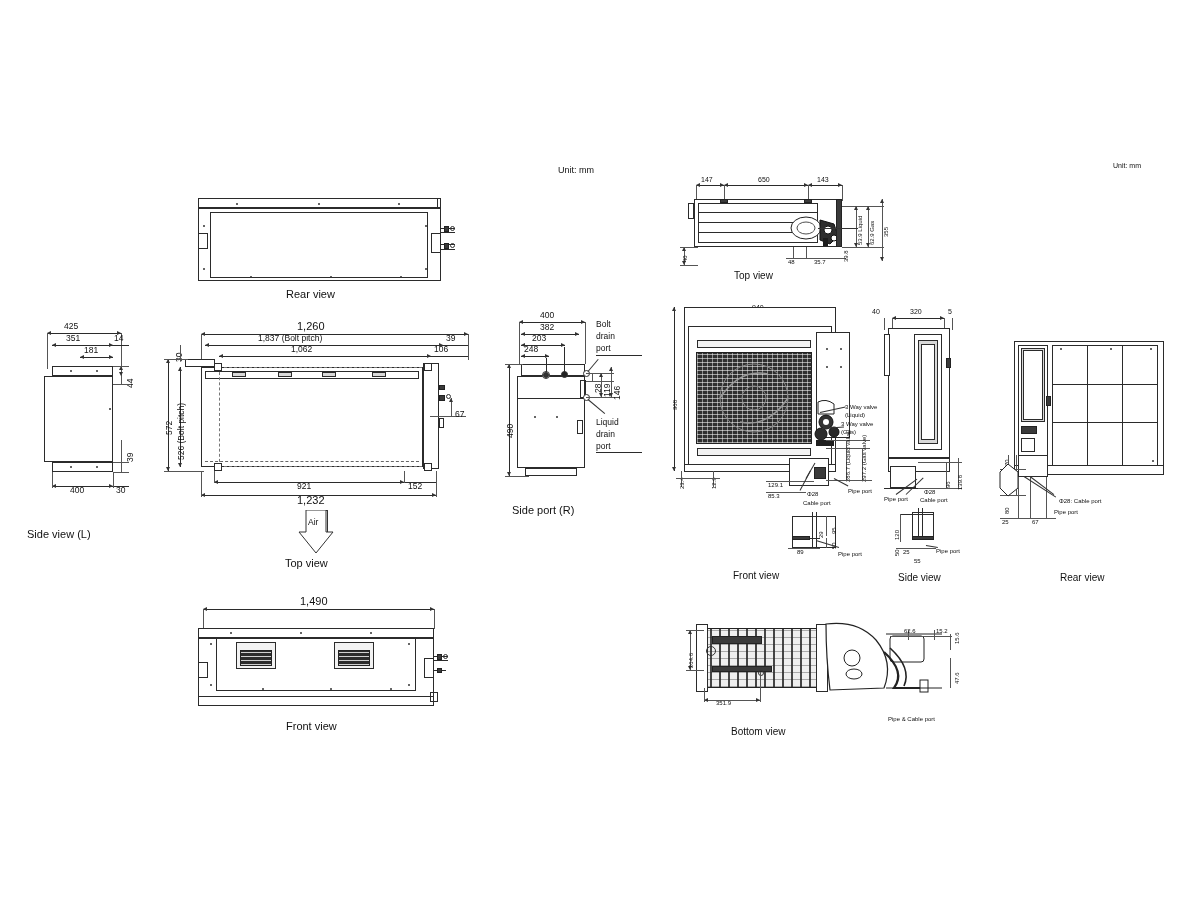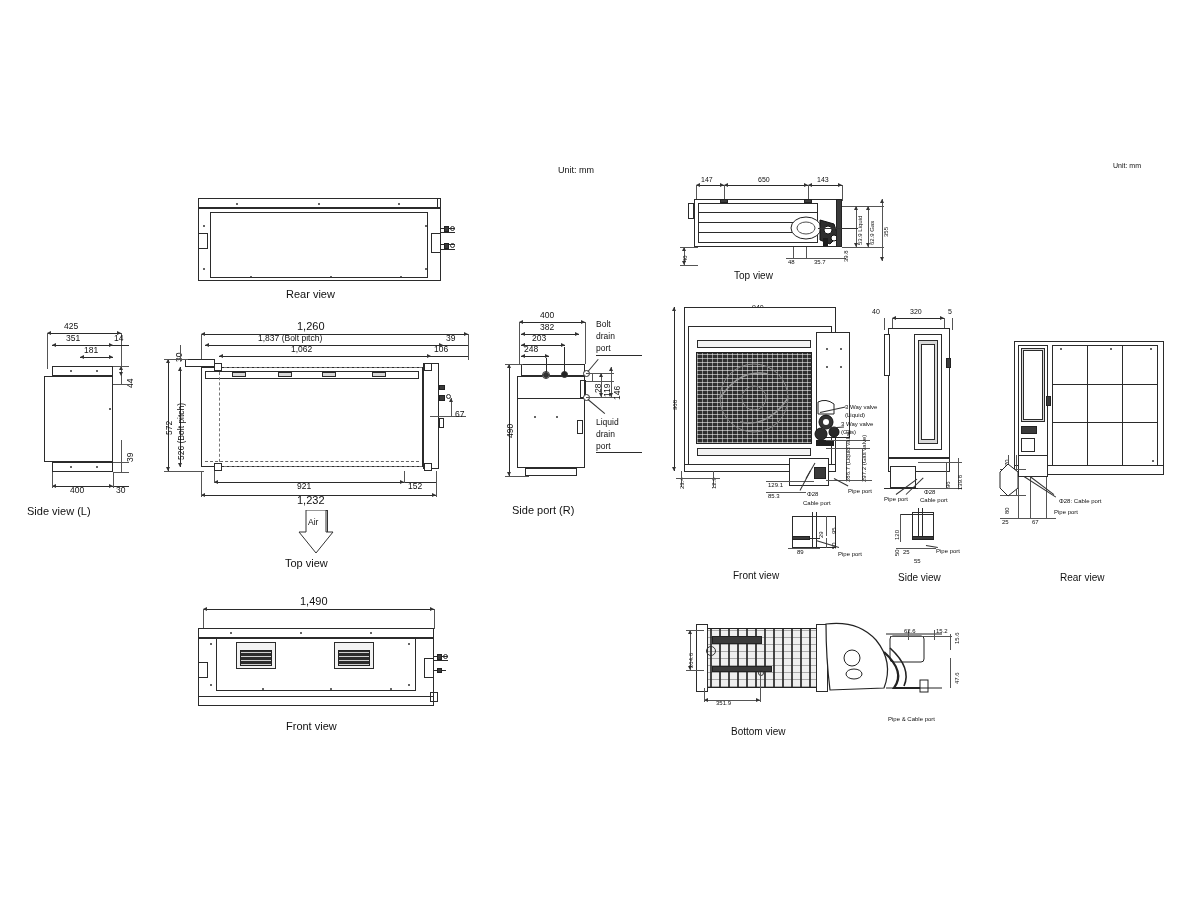--- a/index.html
+++ b/index.html
@@ -138,21 +138,21 @@
 
     <div class="hl" style="left:52px;top:486px;width:61px;"></div>
     <div class="arrow-l" style="left:52px;top:484px;"></div>
     <div class="arrow-r" style="left:109px;top:484px;"></div>
     <div class="lbl" style="left:70px;top:486px;">400</div>
     <div class="hl" style="left:113px;top:486px;width:16px;"></div>
     <div class="lbl" style="left:116px;top:486px;">30</div>
     <div class="vl thin" style="left:52px;top:472px;height:16px;"></div>
     <div class="vl thin" style="left:113px;top:472px;height:16px;"></div>
 
-    <div class="cap" style="left:27px;top:505px;">Side view (L)</div>
+    <div class="cap" style="left:27px;top:528px;">Side view (L)</div>
   </div>
 
   <div>
 
     <div class="hl" style="left:201px;top:334px;width:267px;"></div>
     <div class="arrow-l" style="left:201px;top:332px;"></div>
     <div class="arrow-r" style="left:464px;top:332px;"></div>
     <div class="lbl big" style="left:297px;top:321px;">1,260</div>
     <div class="vl thin" style="left:201px;top:334px;height:26px;"></div>
     <div class="vl thin" style="left:468px;top:334px;height:26px;"></div>

